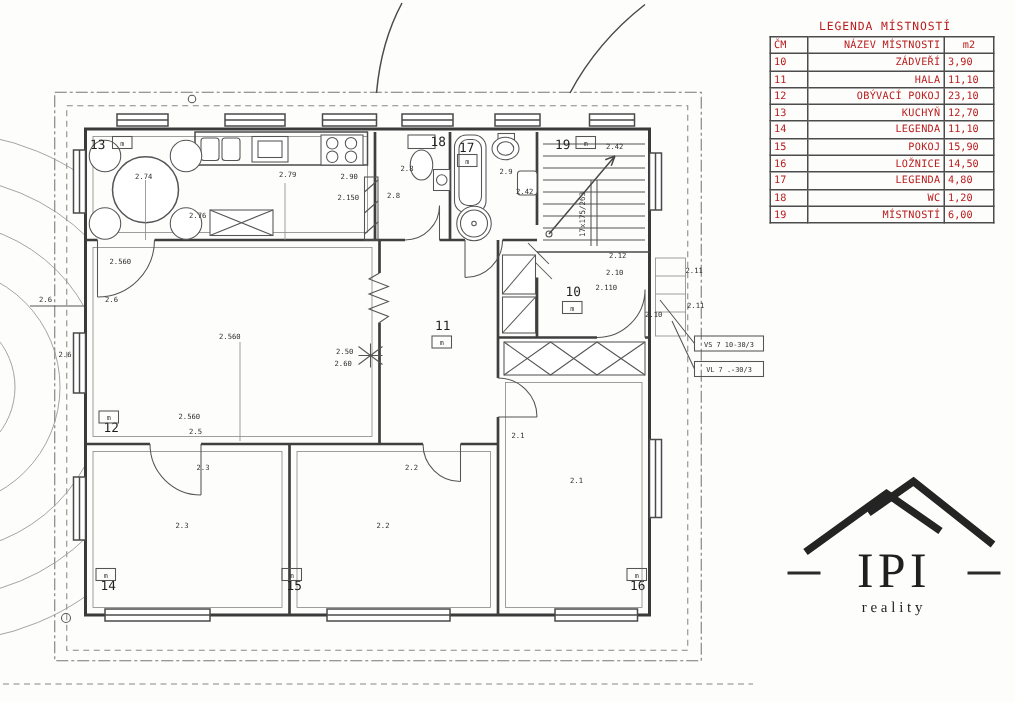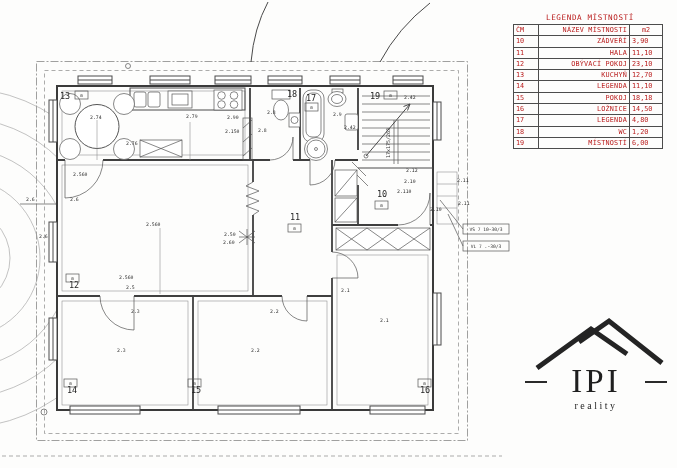--- a/index.html
+++ b/index.html
@@ -349,21 +349,21 @@
             <td class="c-area">12,70</td>
           </tr>
           <tr>
             <td class="c-num">14</td>
             <td class="c-name">LEGENDA</td>
             <td class="c-area">11,10</td>
           </tr>
           <tr>
             <td class="c-num">15</td>
             <td class="c-name">POKOJ</td>
-            <td class="c-area">18,18</td>
+            <td class="c-area">15,90</td>
           </tr>
           <tr>
             <td class="c-num">16</td>
             <td class="c-name">LOŽNICE</td>
             <td class="c-area">14,50</td>
           </tr>
           <tr>
             <td class="c-num">17</td>
             <td class="c-name">LEGENDA</td>
             <td class="c-area">4,80</td>

